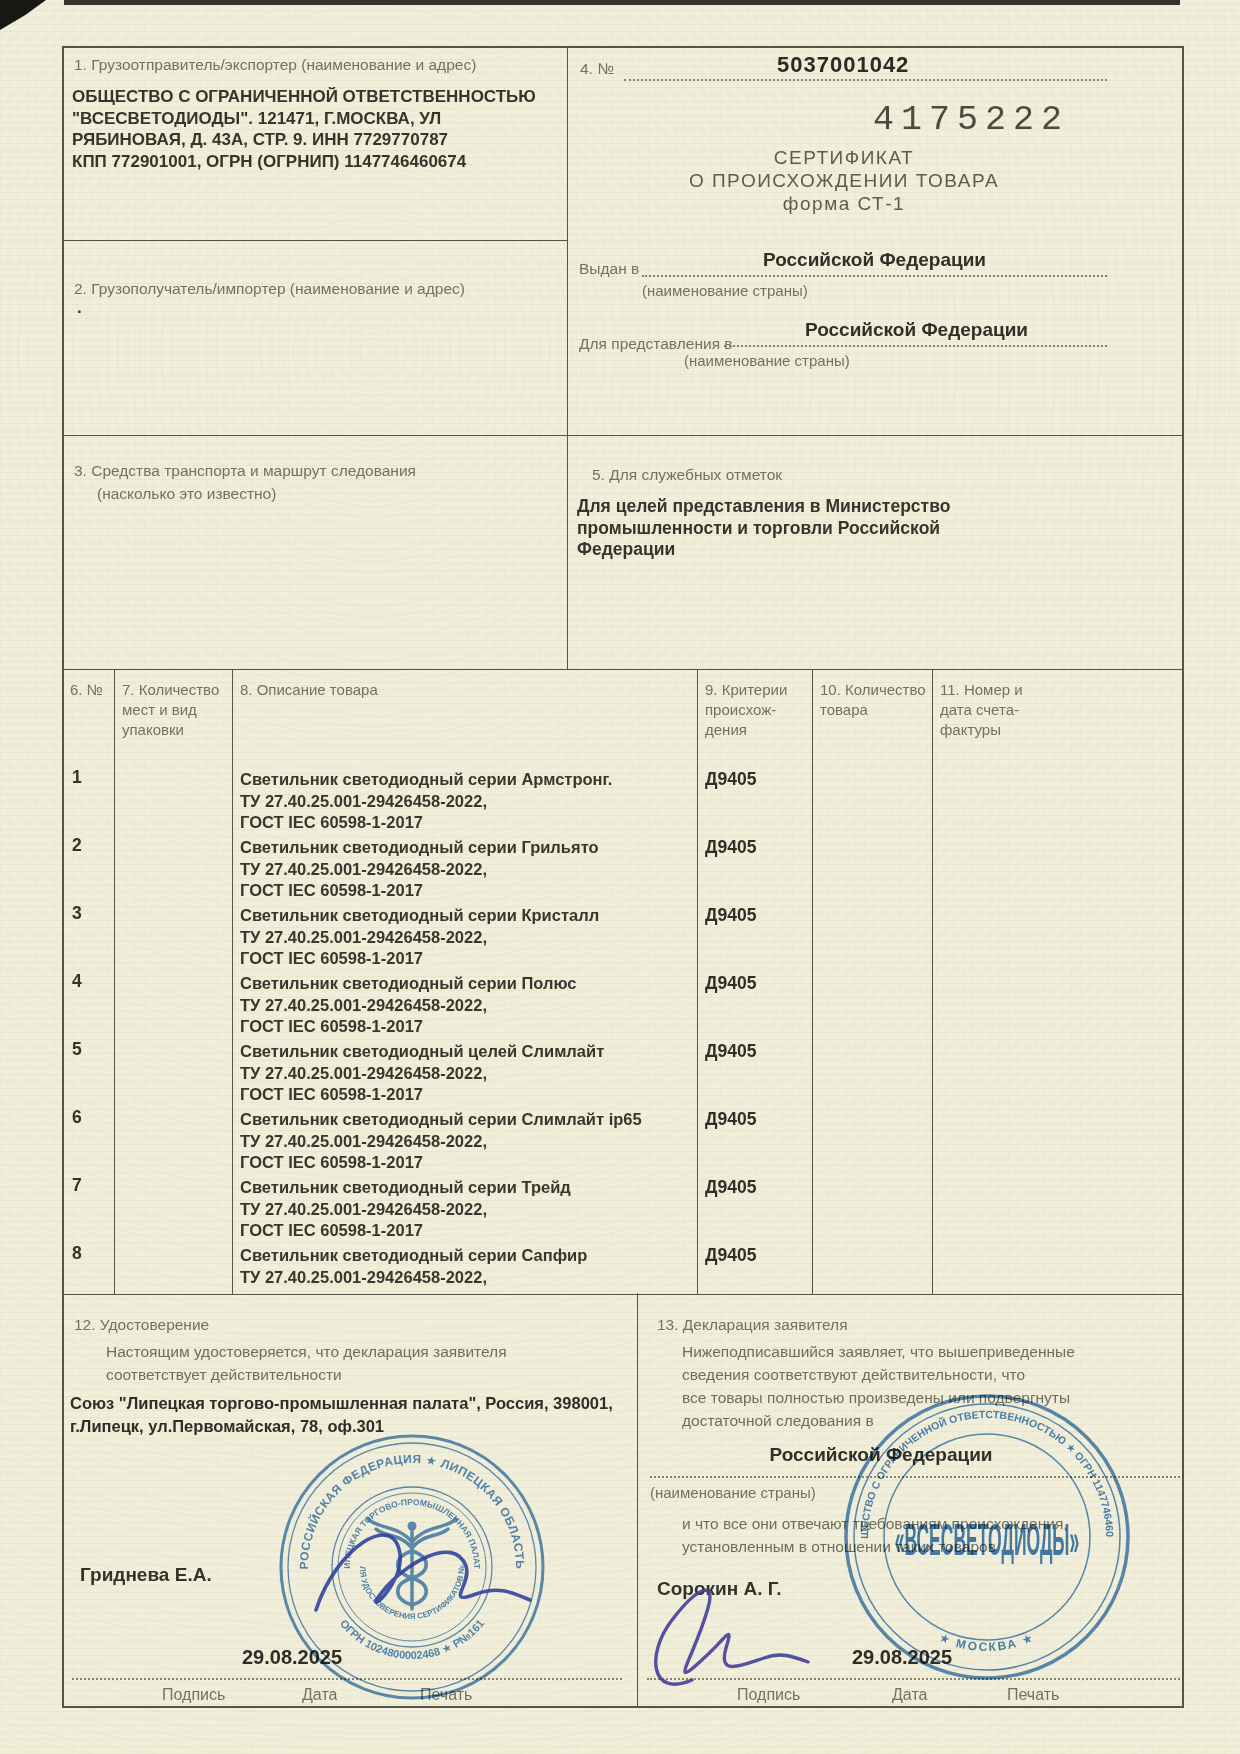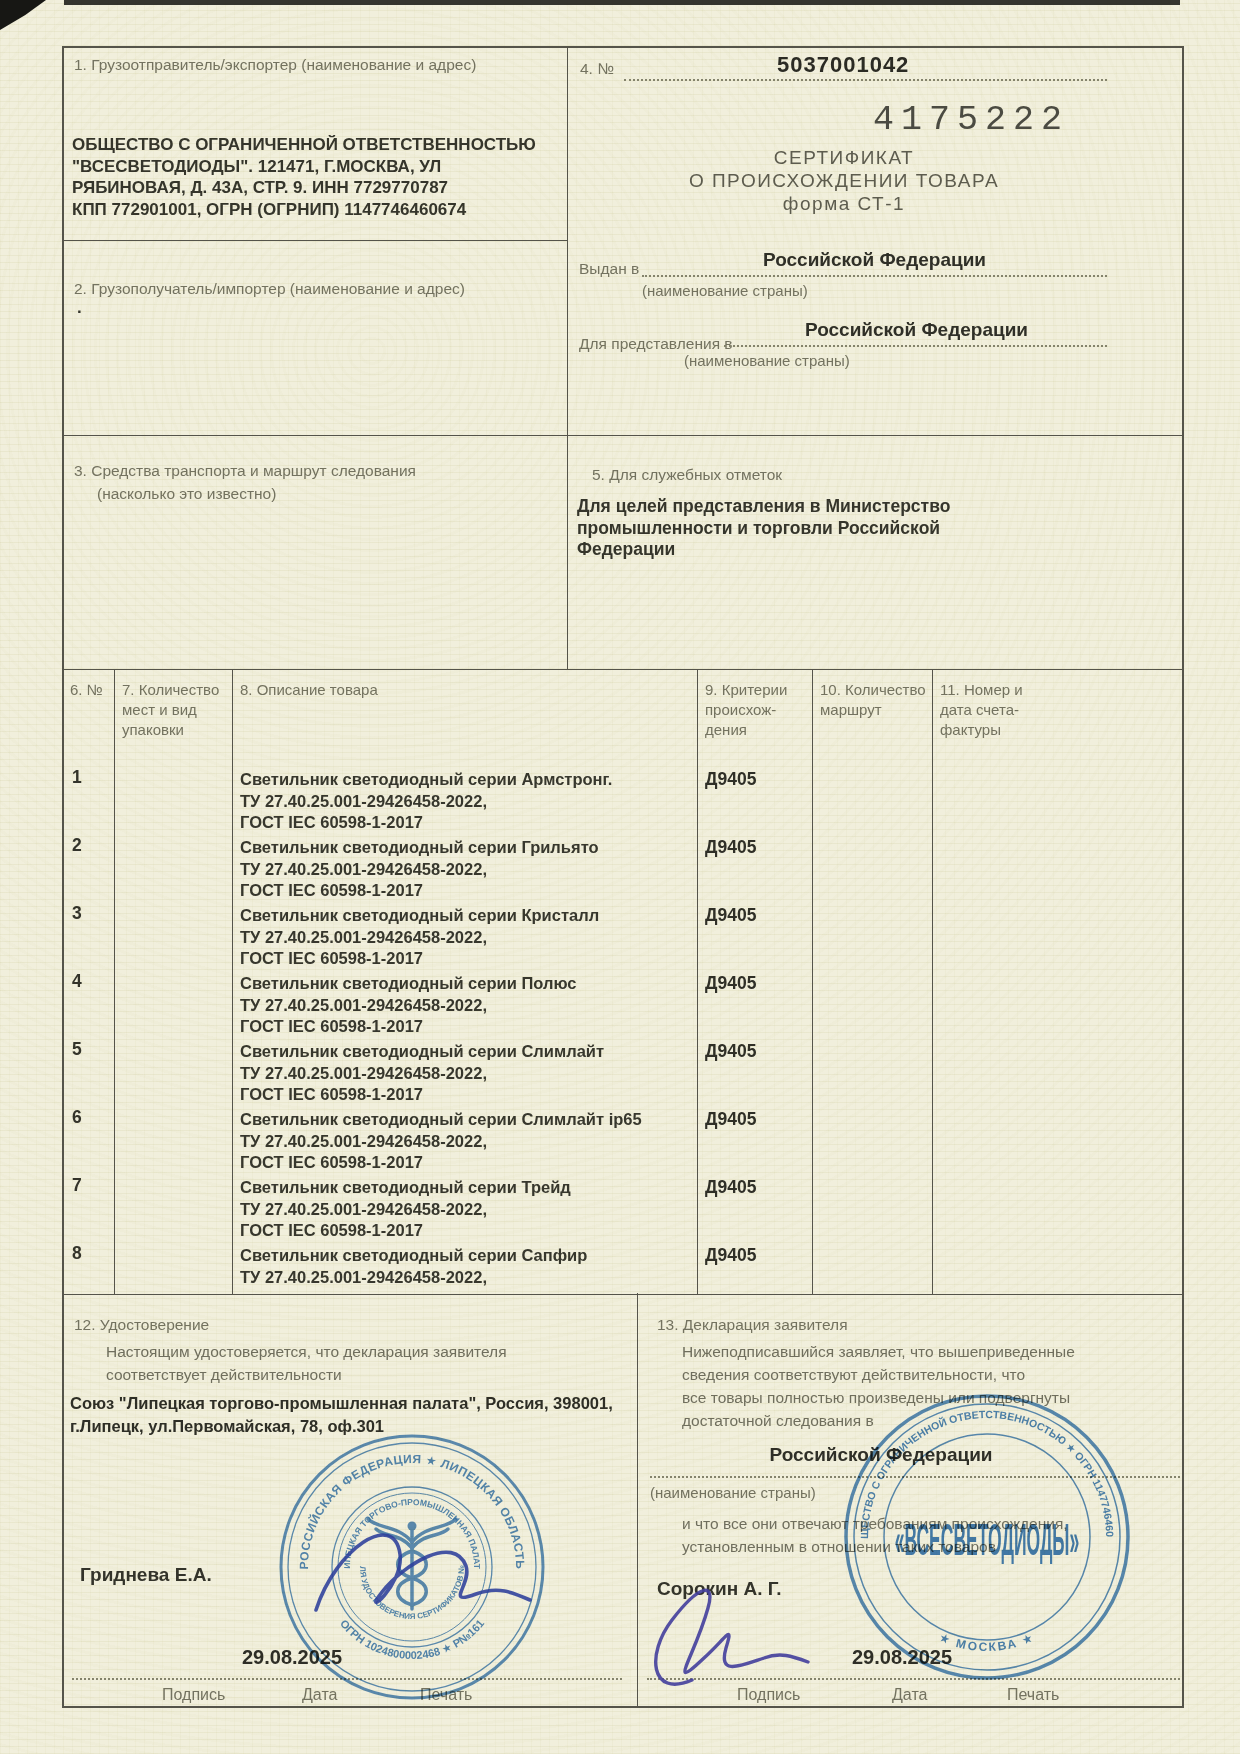--- a/index.html
+++ b/index.html
@@ -49,21 +49,21 @@
   <div class="scan-corner"></div>
 
   <div class="doc">
 
     <div class="abs vline" style="left:503px;top:0;height:621px;"></div>
     <div class="abs hline" style="left:0;top:192px;width:503px;"></div>
     <div class="abs hline" style="left:0;top:387px;width:1118px;"></div>
     <div class="abs vline" style="left:573px;top:1245px;height:413px;"></div>
 
     <div class="abs lbl" style="left:10px;top:8px;">1. Грузоотправитель/экспортер  (наименование и адрес)</div>
-    <div class="abs typed" style="left:8px;top:38px;margin-top:48px;">
+    <div class="abs typed" style="left:8px;top:38px;">
       <span class="typed-line">ОБЩЕСТВО С ОГРАНИЧЕННОЙ ОТВЕТСТВЕННОСТЬЮ</span>
       <span class="typed-line">"ВСЕСВЕТОДИОДЫ". 121471, Г.МОСКВА, УЛ</span>
       <span class="typed-line">РЯБИНОВАЯ, Д. 43А, СТР. 9. ИНН 7729770787</span>
       <span class="typed-line">КПП 772901001, ОГРН (ОГРНИП) 1147746460674</span>
     </div>
 
     <div class="abs lbl" style="left:10px;top:217px;margin-top:15px;">2. Грузополучатель/импортер (наименование и адрес)</div>
     <div class="abs typed" style="left:13px;top:250px;">.</div>
 
     <div class="abs lbl" style="left:10px;top:414px;">3. Средства транспорта и маршрут следования</div>
@@ -108,21 +108,21 @@
         <span>упаковки</span>
       </div>
       <div class="hcell" style="left:176px;top:10px;">8. Описание товара</div>
       <div class="hcell" style="left:641px;top:10px;">
         <span>9. Критерии</span>
         <span>происхож-</span>
         <span>дения</span>
       </div>
       <div class="hcell" style="left:756px;top:10px;">
         <span>10. Количество</span>
-        <span>маршрут</span>
+        <span>товара</span>
       </div>
       <div class="hcell" style="left:876px;top:10px;">
         <span>11. Номер и</span>
         <span>дата счета-</span>
         <span>фактуры</span>
       </div>
 
       <div class="rnum" style="left:8px;top:97px;">1</div>
       <div class="rdesc" style="left:176px;top:99px;">
         <span>Светильник светодиодный серии Армстронг.</span>
@@ -150,21 +150,21 @@
       <div class="rnum" style="left:8px;top:301px;">4</div>
       <div class="rdesc" style="left:176px;top:303px;">
         <span>Светильник светодиодный серии Полюс</span>
         <span>ТУ 27.40.25.001-29426458-2022,</span>
         <span>ГОСТ IEC 60598-1-2017</span>
       </div>
       <div class="rcrit" style="left:641px;top:303px;">Д9405</div>
 
       <div class="rnum" style="left:8px;top:369px;">5</div>
       <div class="rdesc" style="left:176px;top:371px;">
-        <span>Светильник светодиодный серии Слимлайт</span>
+        <span>Светильник светодиодный целей Слимлайт</span>
         <span>ТУ 27.40.25.001-29426458-2022,</span>
         <span>ГОСТ IEC 60598-1-2017</span>
       </div>
       <div class="rcrit" style="left:641px;top:371px;">Д9405</div>
 
       <div class="rnum" style="left:8px;top:437px;">6</div>
       <div class="rdesc" style="left:176px;top:439px;">
         <span>Светильник светодиодный серии Слимлайт ip65</span>
         <span>ТУ 27.40.25.001-29426458-2022,</span>
         <span>ГОСТ IEC 60598-1-2017</span>

